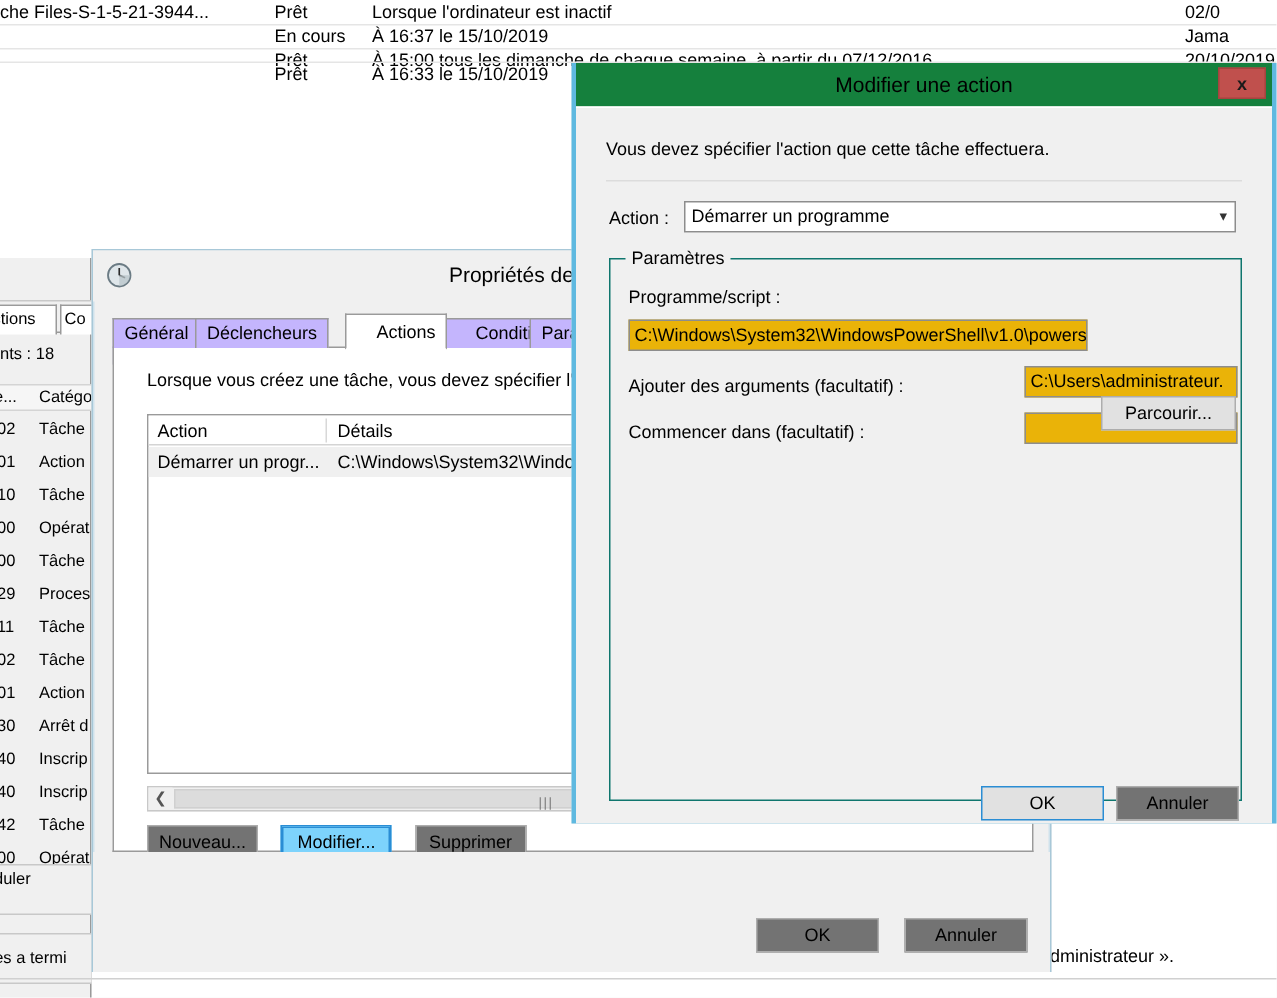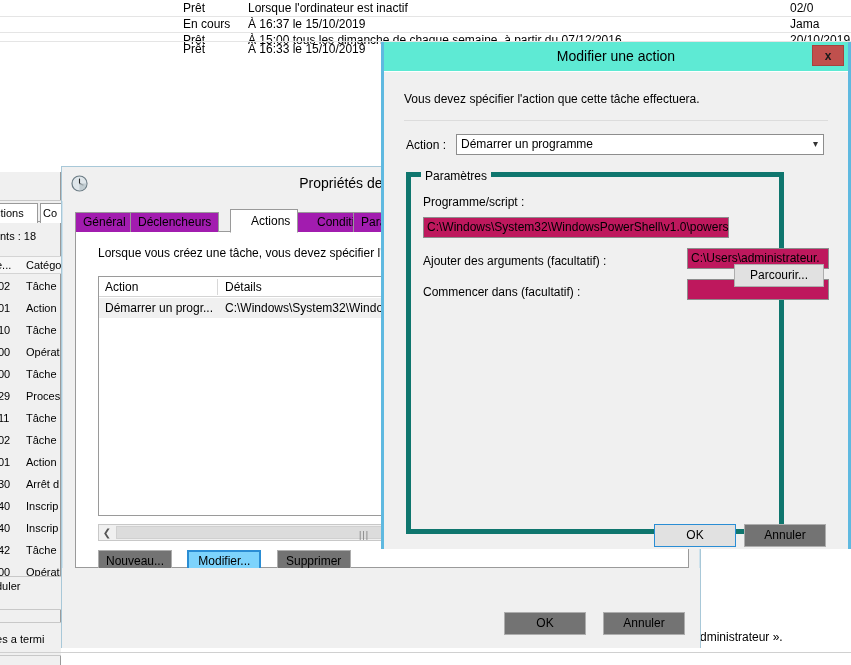--- a/index.html
+++ b/index.html
@@ -48,21 +48,21 @@
   
   #props { position:absolute; left:61px; top:166px; width:640px; height:482px;
            background:#f0f0f0; border:1px solid #a8c8d8; box-shadow:0 0 0 1px #cfe2ec inset; }
   #props .titlebar { position:absolute; left:0; top:0; width:100%; height:34px; background:#f0f0f0; }
   #props .tb-title { position:absolute; left:0; top:8px; width:100%; text-align:center;
                      font-size:14px; color:#000; white-space:nowrap; overflow:hidden; }
   .clock-icon { position:absolute; left:9px; top:8px; width:17px; height:17px; }
 
   .tabstrip { position:absolute; left:13px; top:42px; width:614px; height:23px;
               border-bottom:1px solid #9a9a9a; }
-  .tab { position:absolute; top:3px; height:31px; background:#a21caf; border:1px solid #9a9a9a;
+  .tab { position:absolute; top:3px; height:31px; background:#c4b5fd; border:1px solid #9a9a9a;
          border-bottom:none; padding:2px 7px 0 7px; font-size:12px; white-space:nowrap; cursor:default; }
   .tab.active { top:0; height:24px; background:#ffffff; border-bottom:1px solid #fff; z-index:3;
                 padding-top:4px; }
 
   #props .pane { position:absolute; left:13px; top:65px; width:614px; height:336px;
                  background:#ffffff; border:1px solid #9a9a9a; border-top:none; }
   .pane-intro { position:absolute; left:22px; top:14px; font-size:12px; white-space:nowrap; }
 
   .grid { position:absolute; left:22px; top:44px; width:578px; height:240px; border:1px solid #9a9a9a;
           background:#fff; overflow:hidden; }
@@ -87,56 +87,57 @@
          font-size:12px; text-align:center; line-height:21px; margin-right:12px; cursor:default; }
   .btn.focus { border:1px solid #2a8dd4; box-shadow:0 0 0 1px #2a8dd4 inset; background:#7dd3fc; }
   .btn.def { border:1px solid #2a8dd4; background:#e1e1e1; }
 
   #props .footer { position:absolute; left:0; top:401px; width:100%; height:80px; background:#f0f0f0; }
   #props .footer .btn { position:absolute; top:44px; width:82px; margin:0; }
 
   
   #modal { position:absolute; left:381px; top:42px; width:470px; height:507px;
            background:#f0f0f0; border:3px solid #5fb9e0; }
-  #modal .mtitle { position:absolute; left:0; top:-3px; width:100%; height:29px; background:#5eead4; }
+  #modal .mtitle { position:absolute; left:0; top:-3px; width:100%; height:29px; background:#15803d; }
   #modal .mtitle-text { position:absolute; left:0; top:6px; width:100%; text-align:center;
                         font-size:14px; color:#000; }
   .closebtn { position:absolute; right:4px; top:3px; width:32px; height:21px; background:#c0504d;
               border:1px solid #a6433f; color:#1a1a1a; font-size:12px; font-weight:bold;
               text-align:center; line-height:20px; cursor:default; }
   .mbody { position:absolute; left:0; top:26px; width:100%; height:478px; background:#f0f0f0;
            border-top:1px solid #fff; }
   .mintro { position:absolute; left:20px; top:20px; font-size:12px; white-space:nowrap; }
   .msep { position:absolute; left:20px; top:48px; width:424px; height:1px; background:#dcdcdc; }
 
   .lbl-action { position:absolute; left:22px; top:66px; font-size:12px; }
   .sel { position:absolute; left:72px; top:62px; width:368px; height:21px; background:#fff;
          border:1px solid #8d8d8d; font-size:12px; padding:2px 20px 0 4px; white-space:nowrap;
          overflow:hidden; cursor:default; }
   .sel .chev { position:absolute; right:5px; top:3px; font-size:10px; color:#333; }
 
-  .group { position:absolute; left:22px; top:100px; width:378px; height:362px;
-           border:5px solid #0f766e; }
+  .group { position:absolute; left:22px; top:100px; width:422px; height:362px;
+           border:1px solid #0f766e; }
   .group-title { position:absolute; left:10px; top:-8px; background:#f0f0f0; padding:0 4px; font-size:12px; }
 
   .fld-label { position:absolute; font-size:12px; white-space:nowrap; }
-  .txt { position:absolute; height:21px; background:#be185d; border:1px solid #8d8d8d; font-size:12px;
+  .txt { position:absolute; height:21px; background:#eab308; border:1px solid #8d8d8d; font-size:12px;
          padding:2px 4px 0 3px; white-space:nowrap; overflow:hidden; }
   .btn-browse { position:absolute; left:350px; top:192px; width:90px; height:23px; background:#e1e1e1;
                 border:1px solid #adadad; font-size:12px; text-align:center; line-height:21px; cursor:default; }
 
   #modal .mfooter .btn { position:absolute; top:452px; width:82px; margin:0; }
 </style>
 </head>
 <body>
 
 <div id="bg-root">
 
   <div class="tasklist">
     <div class="trow" style="top:1px;">
+      <span class="c-name">che Files-S-1-5-21-3944...</span>
       <span class="c-status">Prêt</span>
       <span class="c-trig">Lorsque l'ordinateur est inactif</span>
       <span class="c-next">02/0</span>
     </div>
     <div class="hrule" style="top:16px;"></div>
     <div class="trow" style="top:17px;">
       <span class="c-name"></span>
       <span class="c-status">En cours</span>
       <span class="c-trig">À 16:37 le 15/10/2019</span>
       <span class="c-next">Jama</span>

